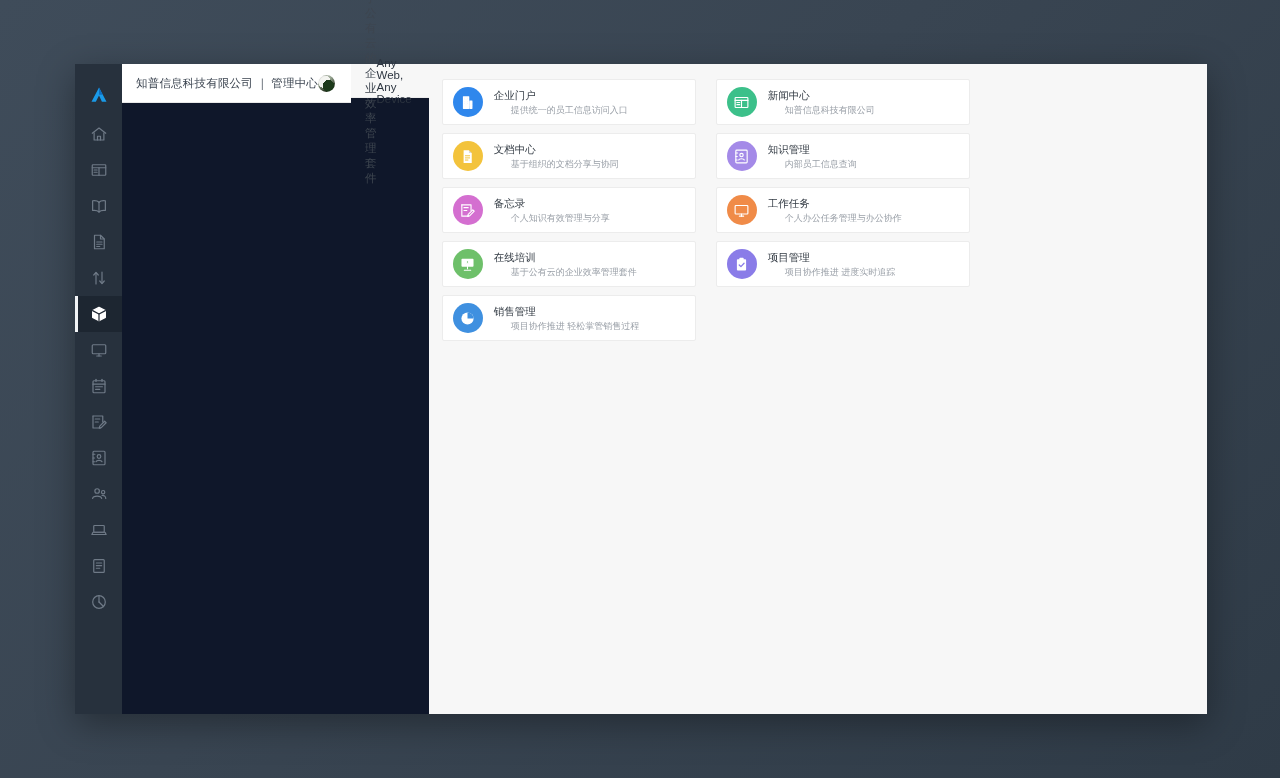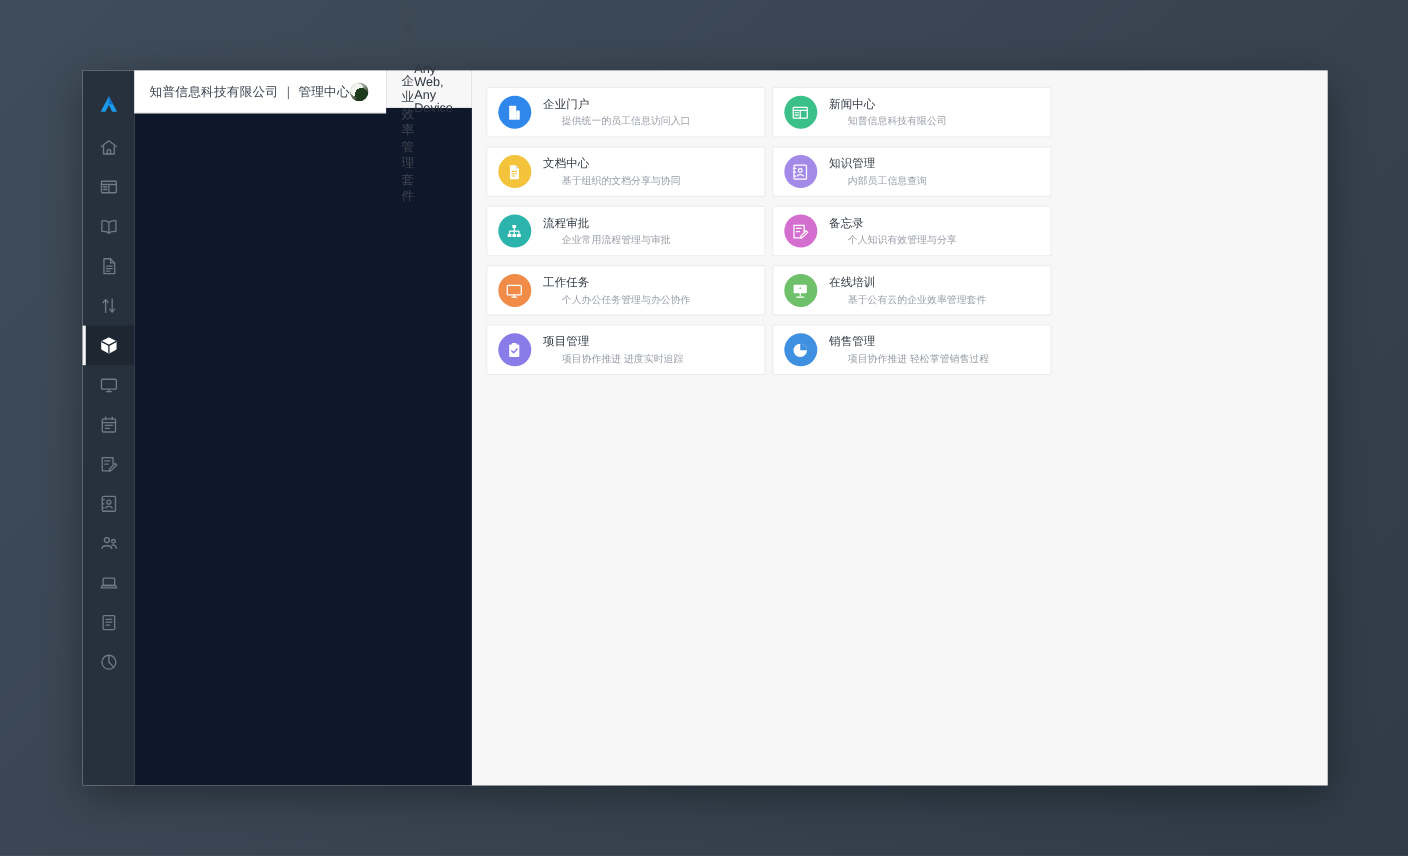--- a/index.html
+++ b/index.html
@@ -130,21 +130,21 @@
     flex: 1;
     background: #f7f7f7;
     padding: 15px 16px 0 13px;
     overflow: hidden;
   }
 
   
   .grid {
     display: flex;
     flex-wrap: wrap;
-    gap: 8px 6px;
+    gap: 8px 20px;
     align-content: flex-start;
   }
   .card {
     width: 254px;
     height: 46px;
     background: #ffffff;
     border: 1px solid #ececec;
     border-radius: 2px;
     display: flex;
     align-items: center;
@@ -416,35 +416,20 @@
                 <line x1="4" y1="12" x2="6" y2="12"></line>
                 <line x1="4" y1="17" x2="6" y2="17"></line>
               </svg>
             </div>
             <div class="card-text">
               <div class="card-title">知识管理</div>
               <div class="card-desc">内部员工信息查询</div>
             </div>
           </div>
           <div class="card">
-            <div class="card-icon" style="background: rgb(44, 179, 171);">
-              <svg width="17" height="17" viewBox="0 0 24 24" fill="none" stroke="#ffffff" stroke-width="1.6" stroke-linecap="round" stroke-linejoin="round">
-                <rect x="9.5" y="3.5" width="5" height="4" rx="0.6" fill="#ffffff" stroke="none"></rect>
-                <rect x="3.5" y="15" width="5" height="4" rx="0.6" fill="#ffffff" stroke="none"></rect>
-                <rect x="9.5" y="15" width="5" height="4" rx="0.6" fill="#ffffff" stroke="none"></rect>
-                <rect x="15.5" y="15" width="5" height="4" rx="0.6" fill="#ffffff" stroke="none"></rect>
-                <path d="M12 7.5 V11.5 M6 15 V11.5 H18 V15 M12 11.5 V15" stroke="#ffffff" stroke-width="1.5" fill="none"></path>
-              </svg>
-            </div>
-            <div class="card-text">
-              <div class="card-title">流程审批</div>
-              <div class="card-desc">企业常用流程管理与审批</div>
-            </div>
-          </div>
-          <div class="card">
             <div class="card-icon" style="background: rgb(212, 111, 208);">
               <svg width="17" height="17" viewBox="0 0 24 24" fill="none" stroke="#ffffff" stroke-width="1.6" stroke-linecap="round" stroke-linejoin="round">
                 <path d="M4 4 H17 V12"></path>
                 <path d="M4 4 V20 H14"></path>
                 <line x1="7" y1="8" x2="13" y2="8"></line>
                 <line x1="7" y1="12" x2="11" y2="12"></line>
                 <path d="M19.5 11 L21.5 13 L15 19.5 L12.3 20.2 L13 17.5 Z"></path>
               </svg>
             </div>
             <div class="card-text">

